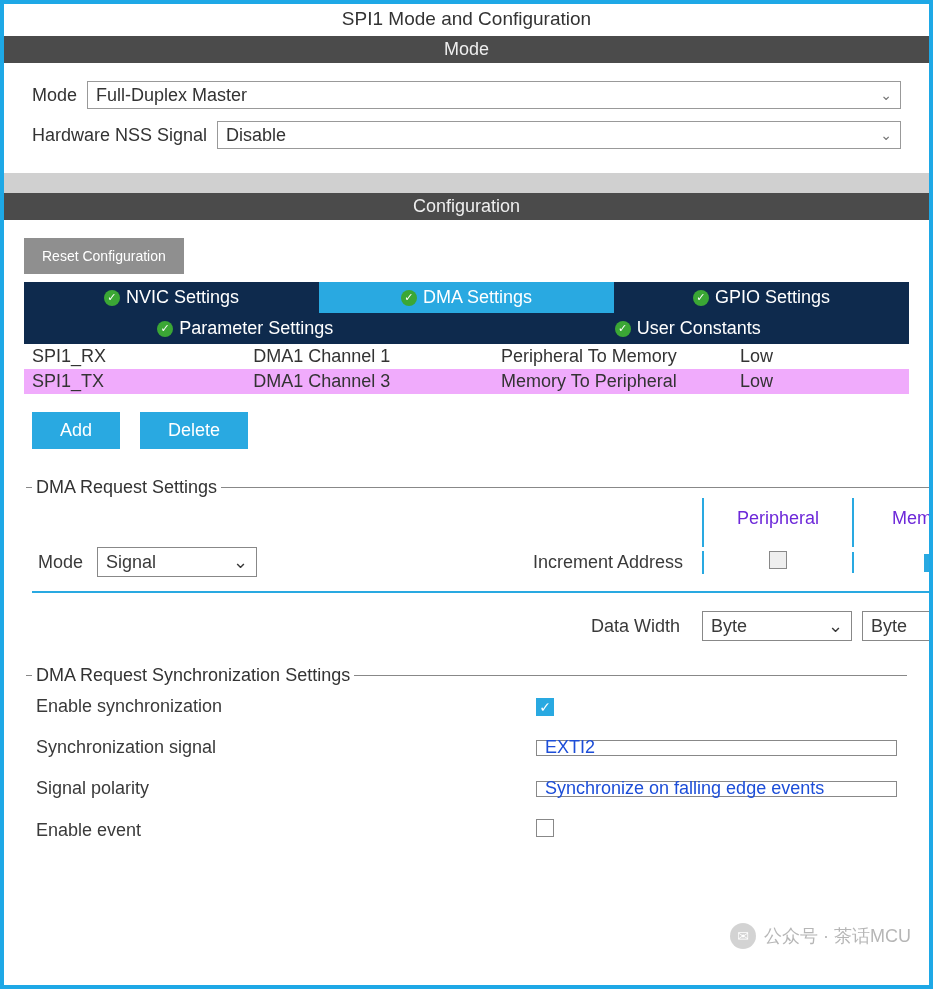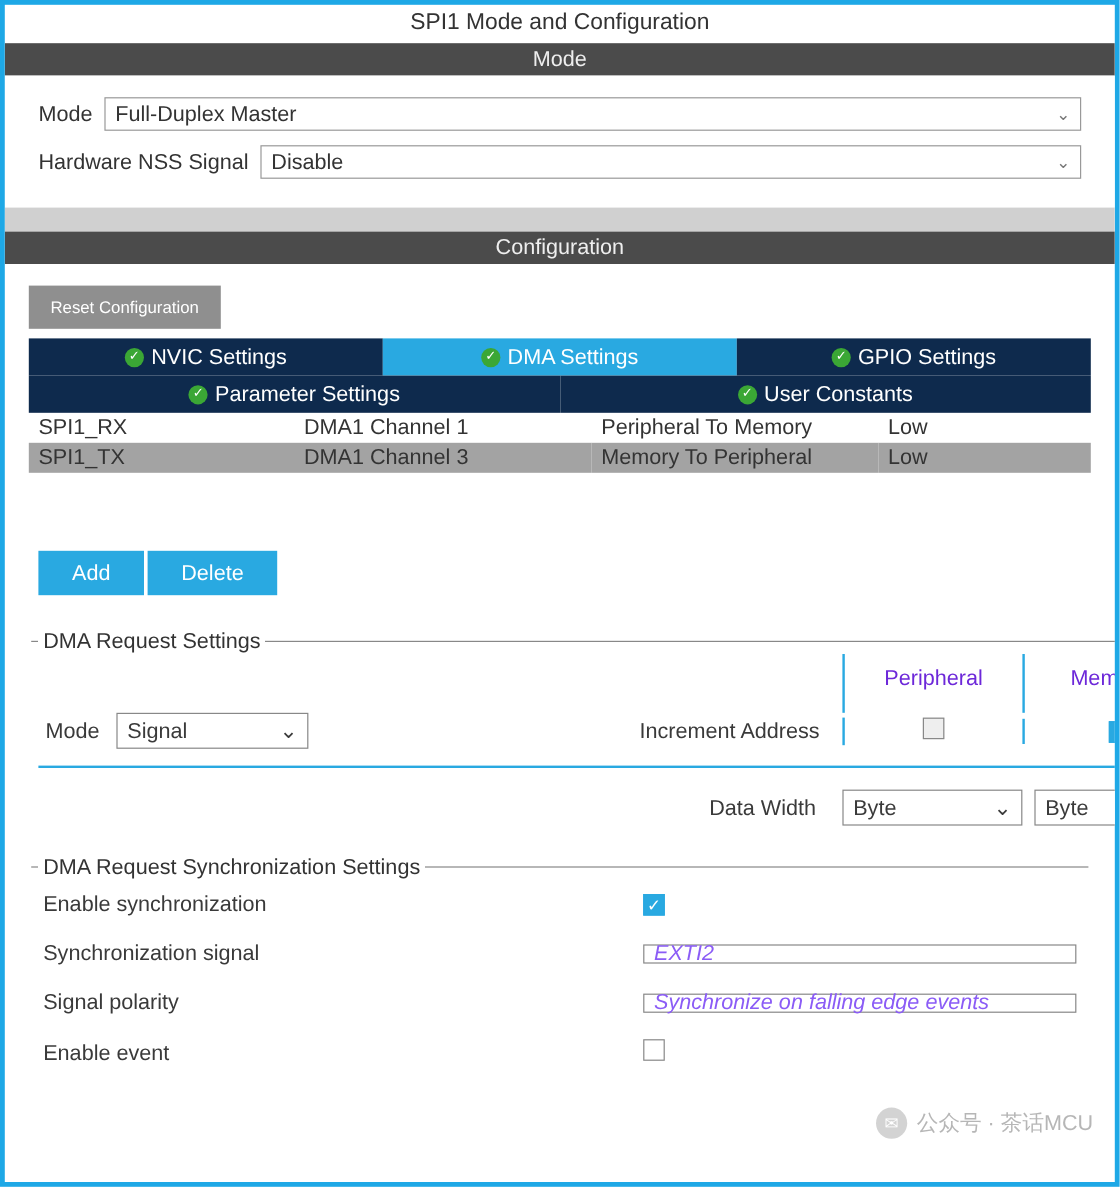--- a/index.html
+++ b/index.html
@@ -81,22 +81,22 @@
   .tab-dark { background: #0e2a4d; color: #fff; }
   .tab-active { background: #29a9e1; color: #fff; }
   .check-circle {
     width: 16px; height: 16px; border-radius: 50%;
     background: #3ba735; display: inline-flex;
     align-items: center; justify-content: center;
     color: #fff; font-size: 11px; line-height: 1;
   }
   .dma-table { width: 100%; border-collapse: collapse; }
   .dma-table td { padding: 2px 8px; font-size: 18px; color: #333; }
-  .dma-table tr.sel td { background: #a3a3a3; margin-left: 14px; }
-  .btn-row { display: flex; gap: 3px; padding: 18px 8px 22px 8px; margin-top: 47px; }
+  .dma-table tr.sel td { background: #f0abfc; margin-left: 14px; }
+  .btn-row { display: flex; gap: 20px; padding: 18px 8px 22px 8px; }
   .blue-btn {
     background: #29a9e1; color: #fff; border: none;
     font-size: 18px; padding: 8px 28px; cursor: pointer;
   }
   fieldset {
     border: 1px solid #888;
     border-left: none; border-right: none; border-bottom: none;
     margin: 6px 2px 0 2px;
     padding: 0 6px 10px 6px;
     position: relative;
@@ -134,21 +134,21 @@
   .dw-label { text-align: right; padding-right: 22px; }
   .sync-row {
     display: flex; align-items: center; justify-content: space-between;
     padding: 10px 4px;
   }
   .sync-row .left { flex: 0 0 500px; }
   .sync-row .right { flex: 1; }
   .text-input {
     border: 1px solid #888; height: 16px; width: 100%;
     display: flex; align-items: center; padding: 0 8px;
-    font-size: 18px; background: #fff; color: #8b5cf6; font-style: italic;
+    font-size: 18px; background: #fff; color: #1d4ed8;
   }
   .watermark {
     position: absolute; right: 18px; bottom: 36px;
     color: #aaa; font-size: 18px; display: flex; align-items: center; gap: 8px;
     opacity: 0.85;
   }
   .wm-icon {
     width: 26px; height: 26px; border-radius: 50%;
     background: #ccc; display: inline-flex; align-items: center;
     justify-content: center; color: #fff; font-size: 14px;

